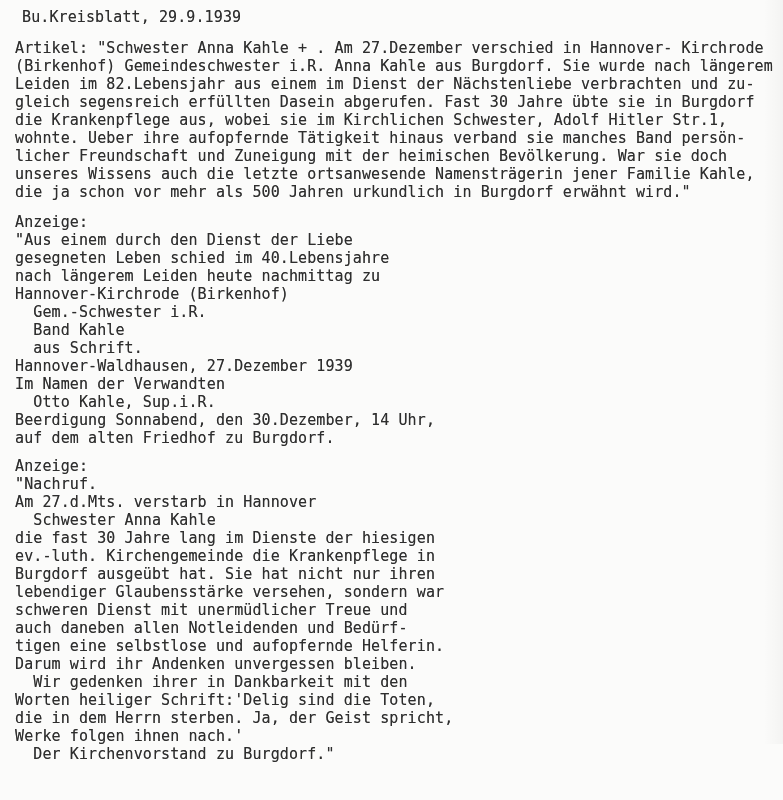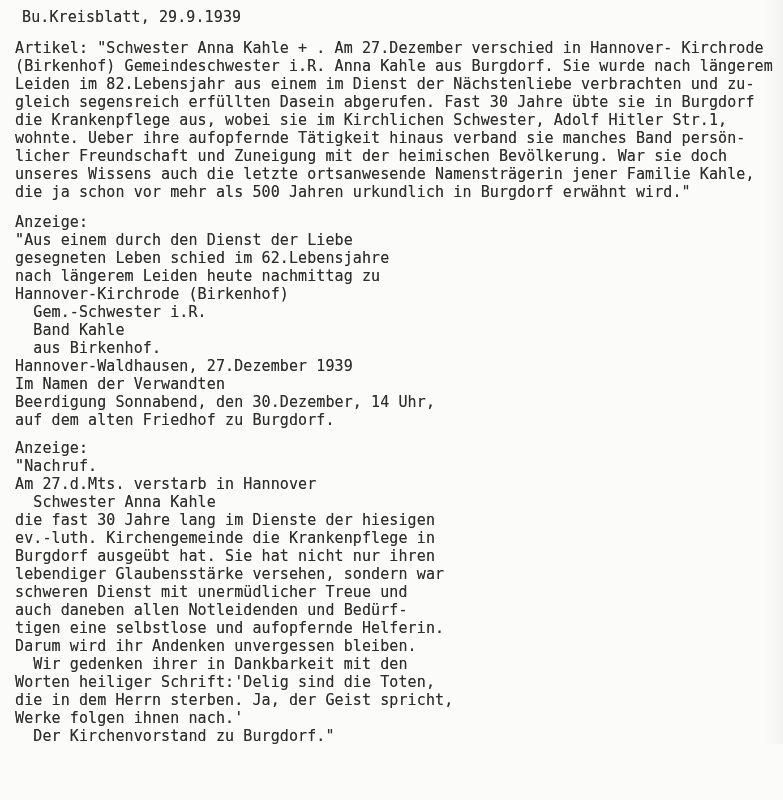--- a/index.html
+++ b/index.html
@@ -56,28 +56,29 @@
       <div class="line">die Krankenpflege aus, wobei sie im Kirchlichen Schwester, Adolf Hitler Str.1,</div>
       <div class="line">wohnte. Ueber ihre aufopfernde Tätigkeit hinaus verband sie manches Band persön-</div>
       <div class="line">licher Freundschaft und Zuneigung mit der heimischen Bevölkerung. War sie doch</div>
       <div class="line">unseres Wissens auch die letzte ortsanwesende Namensträgerin jener Familie Kahle,</div>
       <div class="line">die ja schon vor mehr als 500 Jahren urkundlich in Burgdorf erwähnt wird."</div>
     </div>
 
   <div class="block block-anzeige1">
       <div class="line">Anzeige:</div>
       <div class="line">"Aus einem durch den Dienst der Liebe</div>
-      <div class="line">gesegneten Leben schied im 62.Lebensjahre</div>
+      <div class="line">gesegneten Leben schied im 40.Lebensjahre</div>
       <div class="line">nach längerem Leiden heute nachmittag zu</div>
       <div class="line">Hannover-Kirchrode (Birkenhof)</div>
       <div class="line">  Gem.-Schwester i.R.</div>
       <div class="line">  Band Kahle</div>
-      <div class="line">  aus Birkenhof.</div>
+      <div class="line">  aus Schrift.</div>
       <div class="line">Hannover-Waldhausen, 27.Dezember 1939</div>
       <div class="line">Im Namen der Verwandten</div>
+      <div class="line">  Otto Kahle, Sup.i.R.</div>
       <div class="line">Beerdigung Sonnabend, den 30.Dezember, 14 Uhr,</div>
       <div class="line">auf dem alten Friedhof zu Burgdorf.</div>
     </div>
 
   <div class="block block-anzeige2">
       <div class="line">Anzeige:</div>
       <div class="line">"Nachruf.</div>
       <div class="line">Am 27.d.Mts. verstarb in Hannover</div>
       <div class="line">  Schwester Anna Kahle</div>
       <div class="line">die fast 30 Jahre lang im Dienste der hiesigen</div>

